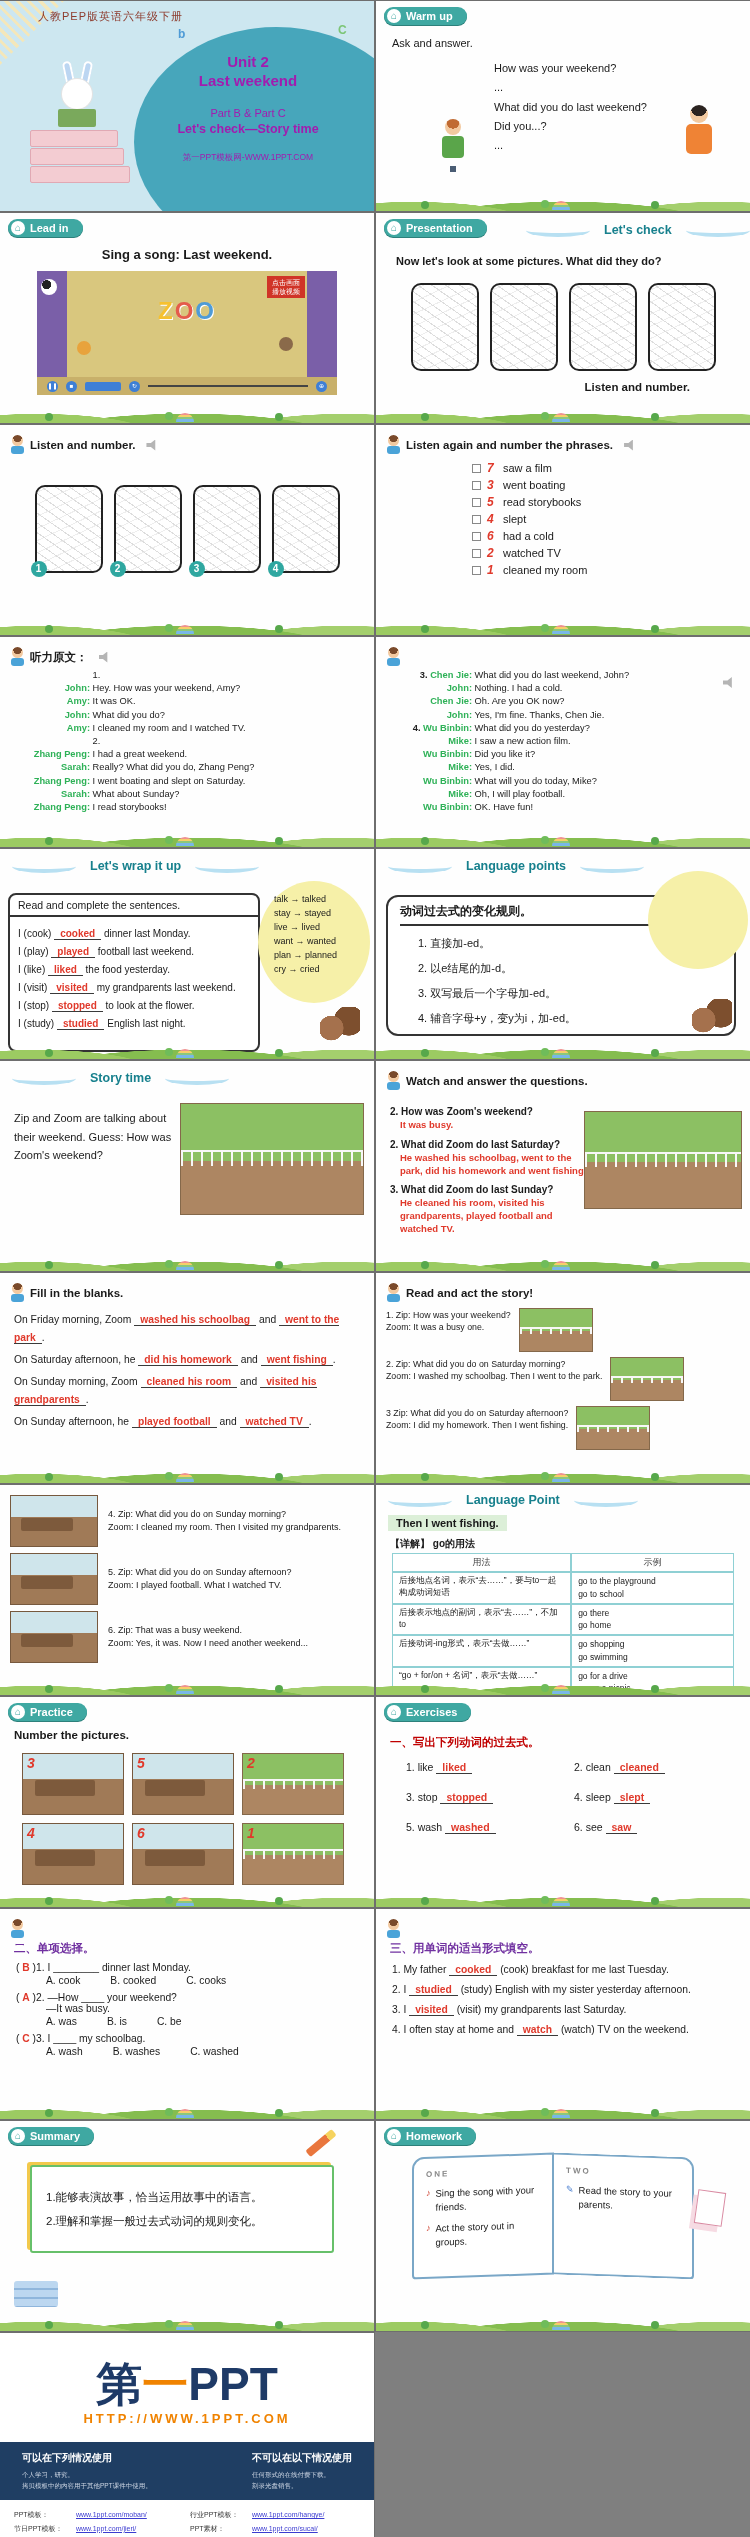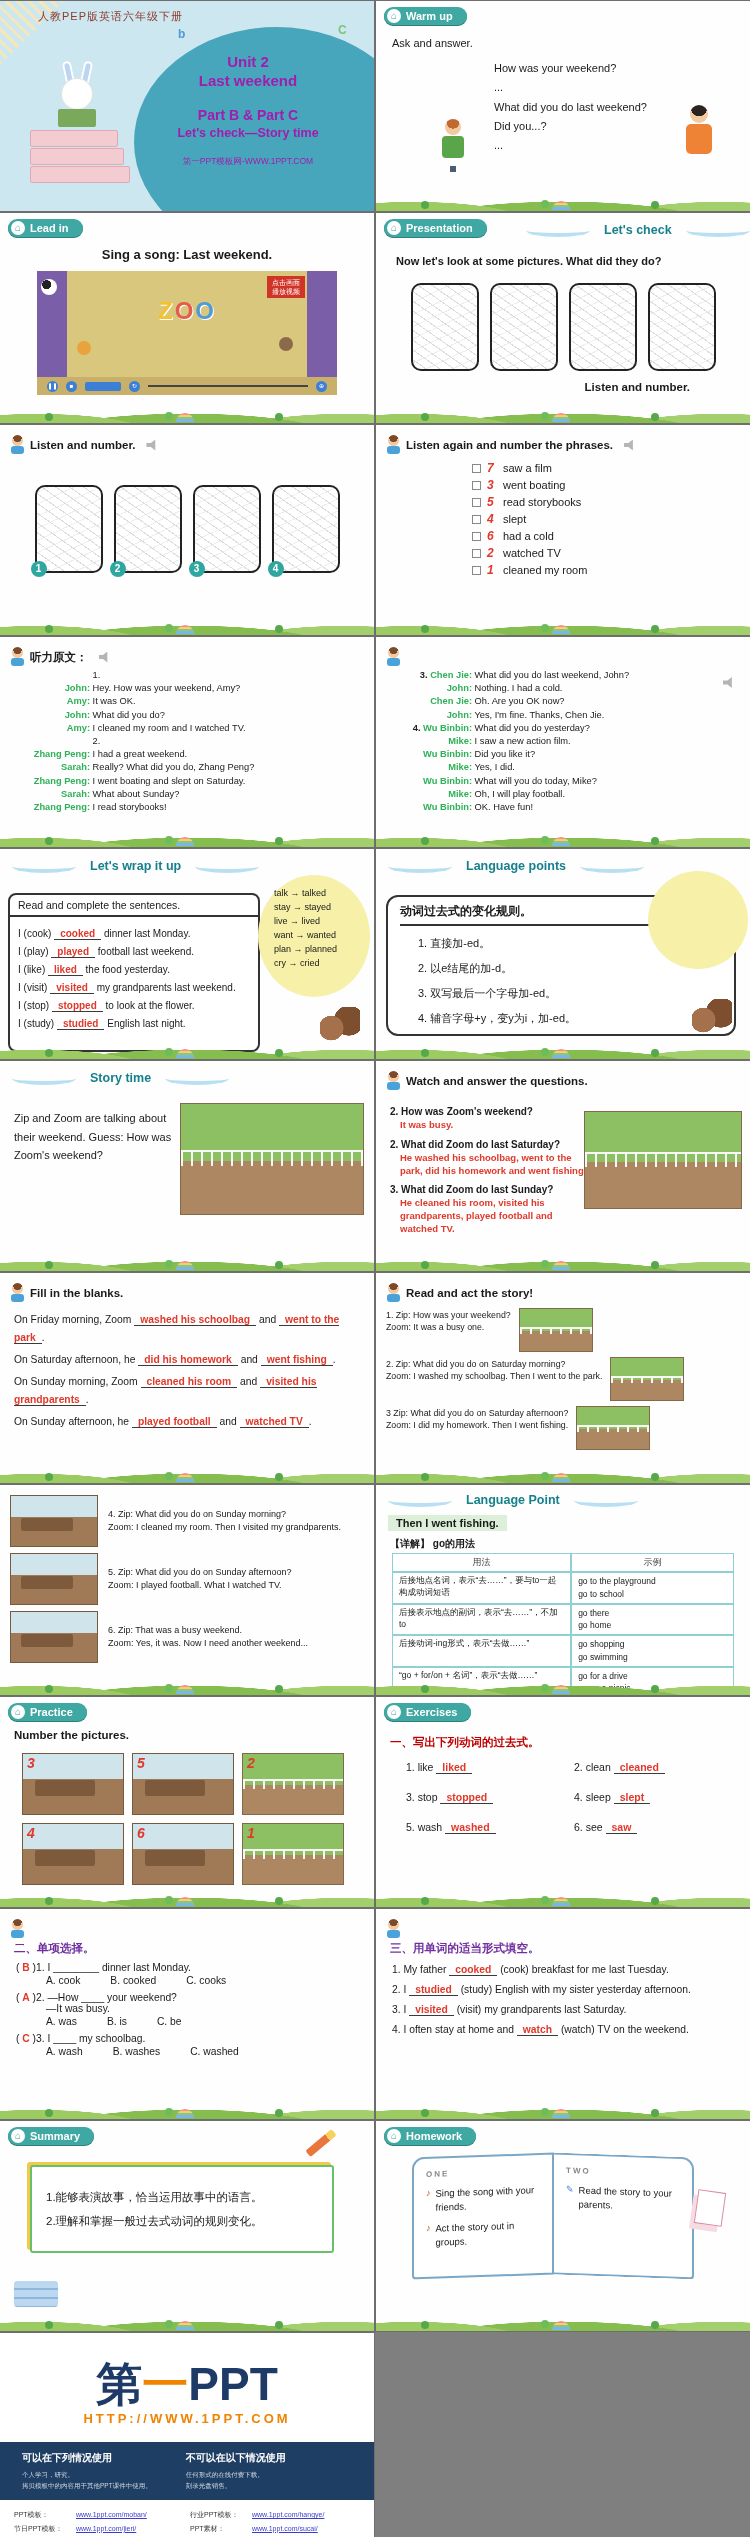--- a/index.html
+++ b/index.html
@@ -43,21 +43,21 @@
   .room::before{content:"";position:absolute;top:44%;left:12%;width:60%;height:26%;background:#7d5a3c;border-radius:2px;}
 
   
   .s1{background:#cde7f0;}
   .cov-course{position:absolute;left:38px;top:8px;font-size:11px;color:#8d3b2d;letter-spacing:1px;}
   .cov-stripe{position:absolute;left:0;top:0;width:64px;height:64px;background:repeating-linear-gradient(45deg,#f3e7bb 0 3px,transparent 3px 8px);clip-path:polygon(0 0,100% 0,0 100%);}
   .cov-circle{position:absolute;right:-45px;top:26px;width:285px;height:230px;border-radius:50%;background:#47a6bb;}
   .cov-text{position:absolute;right:16px;top:52px;width:220px;text-align:center;color:#a21caf;}
   .cov-unit{font-size:15px;font-weight:bold;}
   .cov-title{font-size:15px;font-weight:bold;margin-top:2px;}
-  .cov-part{font-size:14px;font-weight:bold;margin-top:18px;}
+  .cov-part{font-size:11px;font-weight:normal;margin-top:18px;}
   .cov-sub{font-size:12.5px;font-weight:bold;margin-top:3px;}
   .cov-credit{font-size:8.5px;margin-top:16px;}
   .rb-head{position:absolute;left:62px;top:78px;width:30px;height:30px;border-radius:50%;background:#fff;box-shadow:0 0 0 1px #e3e3e3;}
   .rb-ear{position:absolute;width:9px;height:24px;border-radius:5px;background:#fff;box-shadow:inset 0 0 0 2px #fff,inset 0 0 0 6px #bcd6f2;}
   .rb-book{position:absolute;left:58px;top:108px;width:38px;height:18px;background:#7aa95c;border-radius:2px;}
   .bookstack{position:absolute;left:30px;top:128px;}
   .bookstack div{width:86px;height:15px;background:#f3ccd2;border:1px solid #e0a9b4;border-radius:2px;margin-top:1px;}
   .deco-letter{position:absolute;font-weight:bold;font-size:12px;}
 
   
@@ -97,21 +97,21 @@
   .dlines{margin:2px 0 0 18px;font-size:9.3px;line-height:1.42;}
   .who{display:inline-block;width:72px;text-align:right;white-space:nowrap;font-weight:bold;}
   .who2{display:inline-block;width:88px;text-align:right;white-space:nowrap;font-weight:bold;}
   .dn{color:#222;}
 
   
   .wrapbox{position:absolute;left:8px;top:44px;width:248px;border:2px solid #333;border-radius:8px;background:#fff;}
   .wrapprompt{padding:4px 8px;font-size:10.5px;border-bottom:2px solid #333;}
   .wlist{padding:4px 8px 14px;}
   .wline{font-size:10px;margin:7px 0;}
-  .balloon{position:absolute;right:4px;top:26px;width:112px;height:122px;background:#f6f0a8;border-radius:50%;padding:12px 8px 0 16px;font-size:9px;line-height:1.55;box-sizing:border-box;}
+  .balloon{position:absolute;right:4px;top:32px;width:112px;height:122px;background:#f6f0a8;border-radius:50%;padding:12px 8px 0 16px;font-size:9px;line-height:1.55;box-sizing:border-box;}
   .squirrel{position:absolute;right:14px;bottom:18px;width:40px;height:34px;background:
      radial-gradient(circle at 28% 62%,#a5714d 0 34%,transparent 35%),
      radial-gradient(circle at 72% 40%,#7d4f2e 0 42%,transparent 43%);}
 
   
   .rulebox{position:absolute;left:10px;top:46px;right:14px;border:2px solid #333;border-radius:12px;background:#fff;padding:6px 12px 8px;}
   .ruletitle{font-size:12px;font-weight:bold;border-bottom:2px solid #333;padding-bottom:4px;}
   .rule{font-size:11px;margin:10px 0 0 18px;}
   .balloon2{position:absolute;right:2px;top:22px;width:100px;height:98px;background:#f6f0a8;border-radius:50%;}
 
@@ -171,21 +171,21 @@
   .pglabel{font-size:8px;font-weight:bold;letter-spacing:2px;color:#888;margin-bottom:6px;}
   .hitem{display:flex;gap:5px;margin-top:6px;}
   .hico{flex:0 0 auto;font-size:9px;}
   .notes{position:absolute;right:26px;top:70px;width:26px;height:32px;background:#fff;border:1px solid #d98aa2;box-shadow:-4px 6px 0 #f6dbe3;transform:rotate(8deg);}
 
   
   .s23{background:#fff;}
   .logo{ text-align:center;margin-top:28px;font-size:46px;font-weight:bold;color:#1e3a67;line-height:1;}
   .logo .dash{color:#f08300;}
   .url{text-align:center;color:#f08300;font-size:13px;letter-spacing:3px;font-weight:bold;margin-top:4px;}
-  .license{background:#1f3e63;color:#fff;display:flex;gap:34px;padding:9px 22px;margin-top:16px;text-align:left;}
+  .license{background:#1f3e63;color:#fff;display:flex;gap:34px;padding:9px 22px;margin-top:16px;text-align:left;justify-content:space-between;}
   .lic-col h4{margin:0 0 4px;font-size:10px;}
   .lic-col div{font-size:6.5px;color:#cdd6e4;line-height:1.7;}
   .linkrows{display:flex;gap:6px;padding:8px 14px 0;}
   .linkcol{flex:1;}
   .linkline{font-size:7px;line-height:1.95;display:flex;}
   .llabel{width:62px;color:#333;}
   .lurl{color:#3b3bd0;text-decoration:underline;}
 </style>
 </head>
 <body>

